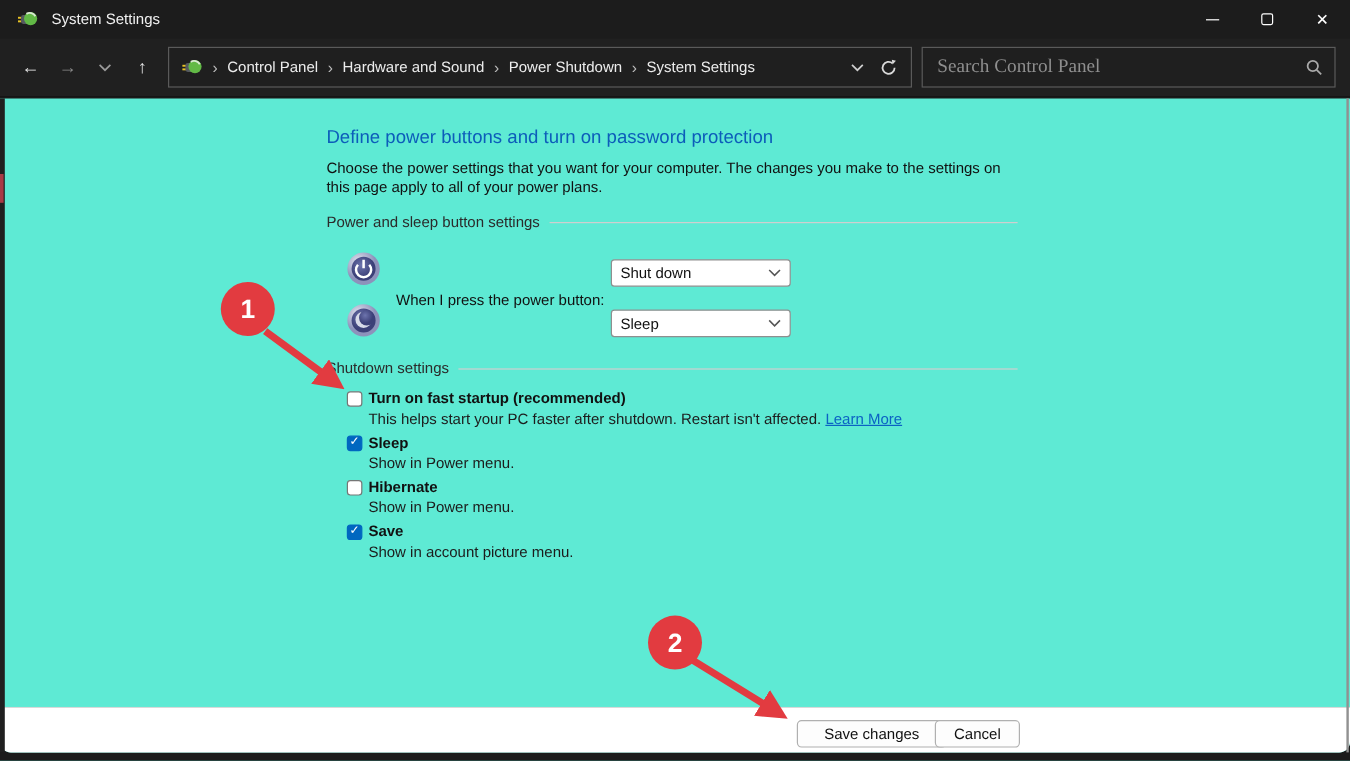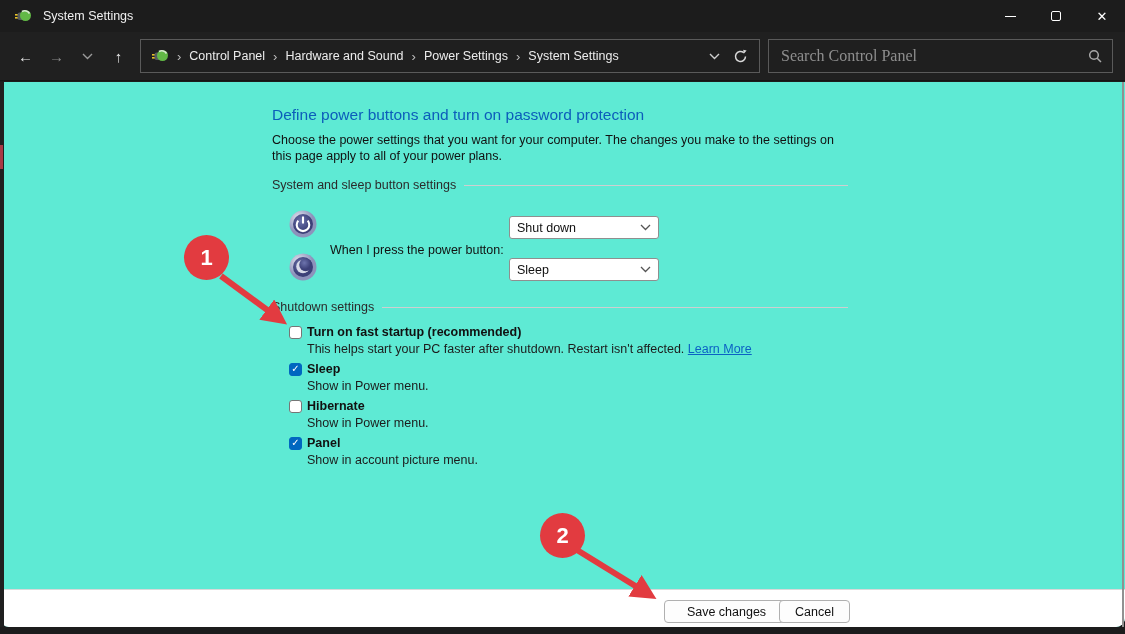--- a/index.html
+++ b/index.html
@@ -121,21 +121,21 @@
       <rect x="1" y="10" width="3" height="1.6" fill="#e8c325"></rect>
       <rect x="3.5" y="5.5" width="6" height="7.5" rx="2" fill="#55595f"></rect>
       <circle cx="11.5" cy="8.5" r="5.5" fill="#62b946"></circle>
       <path d="M8 4.5 a5.5 5.5 0 0 1 7.5 2" fill="none" stroke="#d9e8d2" stroke-width="1.6"></path>
     </svg>
     <span class="crumb-sep">›</span>
     <span class="crumb">Control Panel</span>
     <span class="crumb-sep">›</span>
     <span class="crumb">Hardware and Sound</span>
     <span class="crumb-sep">›</span>
-    <span class="crumb">Power Settings</span>
+    <span class="crumb">Power Shutdown</span>
     <span class="crumb-sep">›</span>
     <span class="crumb">System Settings</span>
     <span class="addr-spacer"></span>
     <span class="addr-ico">
       <svg width="11" height="7" viewBox="0 0 11 7">
           <polyline points="1,1 5.5,5.5 10,1" fill="none" stroke="#cfcfcf" stroke-width="1.4"></polyline>
         </svg>
     </span>
     <span class="addr-ico">
       <svg width="15" height="15" viewBox="0 0 15 15">
@@ -152,21 +152,21 @@
     </svg>
   </div>
 </div>
 
 <div class="content">
 
   <div class="abs page-heading">Define power buttons and turn on password protection</div>
   <div class="abs intro">Choose the power settings that you want for your computer. The changes you make to the settings on this page apply to all of your power plans.</div>
 
   <div class="abs section-hd sec1">
-    <span>System and sleep button settings</span>
+    <span>Power and sleep button settings</span>
     <span class="rule"></span>
   </div>
 
   <svg class="abs pwr-icon" style="top:128px" viewBox="0 0 28 28">
     <defs>
       <radialGradient id="g1" cx="35%" cy="30%">
           <stop offset="0%" stop-color="#e8eaf2"></stop>
           <stop offset="100%" stop-color="#8d92bb"></stop>
         </radialGradient>
       <radialGradient id="g2" cx="40%" cy="35%">
@@ -231,21 +231,21 @@
         <span style="visibility: hidden;">✓</span>
       </div>
     <span class="cb-label">Hibernate</span>
   </div>
   <div class="abs cb-desc" style="top:334px">Show in Power menu.</div>
 
   <div class="abs cb-row" style="top:354px; left:289px">
     <div class="checkbox checked">
         <span>✓</span>
       </div>
-    <span class="cb-label">Panel</span>
+    <span class="cb-label">Save</span>
   </div>
   <div class="abs cb-desc" style="top:371px">Show in account picture menu.</div>
 
   <div class="footer">
     <button class="btn btn-save">Save changes</button>
     <button class="btn btn-cancel">Cancel</button>
   </div>
 </div>
 
 <div class="edge-left"></div>

